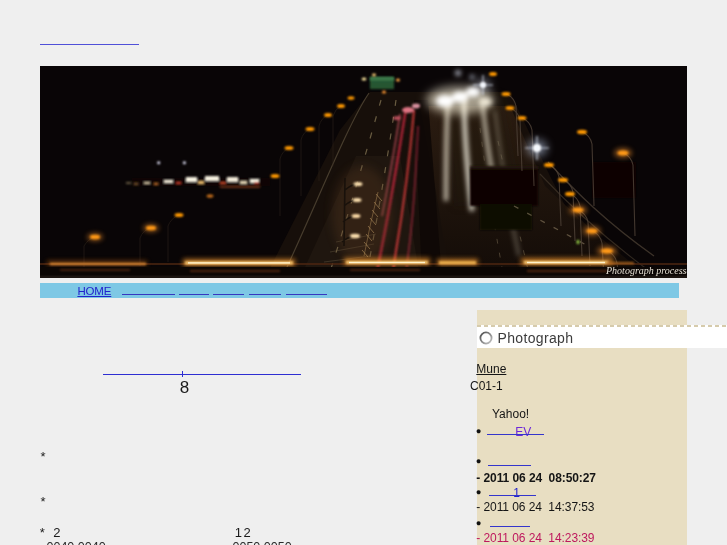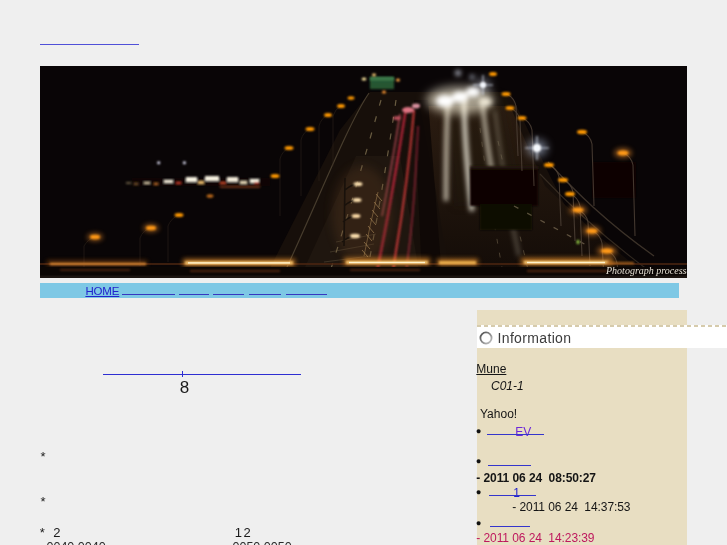--- a/index.html
+++ b/index.html
@@ -233,21 +233,21 @@
       <rect x="150" y="204" width="90" height="2" fill="#7a3a16"></rect>
       <rect x="310" y="203" width="70" height="2" fill="#6a3014"></rect>
       <rect x="487" y="204" width="80" height="2" fill="#7a3a16"></rect>
     </g>
     <rect x="0" y="209.5" width="647" height="2.5" fill="#1c1511"></rect>
 
     <text x="566" y="208" font-family="Liberation Serif, serif" font-style="italic" font-size="10" fill="#e4ded2">Photograph processe</text>
   </svg>
 
   <div style="position:absolute;left:40px;top:282.7px;width:639px;height:15.8px;background:#7ec8e5;"></div>
-  <div style="position:absolute;left:77.4px;top:285px;font-size:11.5px;letter-spacing:-0.15px;color:#2222cc;text-decoration:underline;margin-left:8px;">HOME</div>
+  <div style="position:absolute;left:77.4px;top:285px;font-size:11.5px;letter-spacing:-0.15px;color:#2222cc;text-decoration:underline;">HOME</div>
   <div style="position:absolute;left:121.7px;top:294px;width:53px;height:1.3px;background:#3737c0;"></div>
   <div style="position:absolute;left:179.3px;top:294px;width:29.4px;height:1.3px;background:#3737c0;"></div>
   <div style="position:absolute;left:213.4px;top:294px;width:30.4px;height:1.3px;background:#3737c0;"></div>
   <div style="position:absolute;left:248.5px;top:294px;width:32.7px;height:1.3px;background:#3737c0;"></div>
   <div style="position:absolute;left:285.9px;top:294px;width:40.7px;height:1.3px;background:#3737c0;"></div>
 
   <div style="position:absolute;left:103.3px;top:373.6px;width:198px;height:1.8px;background:#2e2ed2;"></div>
   <div style="position:absolute;left:181.7px;top:371px;width:1.6px;height:6px;background:#2e2ed2;"></div>
   <div style="position:absolute;left:179.8px;top:377.6px;font-size:17px;color:#1a1a1a;">8</div>
   <div style="position:absolute;left:40.5px;top:448.6px;font-size:13px;color:#1a1a1a;">*</div>
@@ -264,35 +264,35 @@
   <div style="position:absolute;left:476.5px;top:324.8px;width:250.5px;height:1.8px;background:repeating-linear-gradient(90deg,#d6cbac 0px,#d6cbac 4px,#ffffff 4px,#ffffff 7px);"></div>
   <svg style="position:absolute;left:478.5px;top:330.5px;" width="15" height="15" viewBox="0 0 15 15">
     <defs>
         <linearGradient id="ring" x1="0" y1="0" x2="1" y2="1">
       <stop offset="0" stop-color="#4a4a4a"></stop>
           <stop offset="1" stop-color="#c8c8c8"></stop>
     </linearGradient>
       </defs>
     <circle cx="7" cy="7" r="5.6" fill="none" stroke="url(#ring)" stroke-width="1.8"></circle>
   </svg>
-  <div style="position:absolute;left:497.5px;top:329.5px;font-size:14px;letter-spacing:0.35px;color:#3c3c3c;">Information</div>
+  <div style="position:absolute;left:497.5px;top:329.5px;font-size:14px;letter-spacing:0.35px;color:#3c3c3c;">Photograph</div>
 
   <div style="position:absolute;left:476.3px;top:362.2px;font-size:12px;color:#151515;text-decoration:underline;">Mune</div>
-  <div style="position:absolute;left:491px;top:378.5px;font-size:12px;color:#151515;font-style:italic;">C01-1</div>
-  <div style="position:absolute;left:480px;top:407px;font-size:12px;color:#151515;">Yahoo!</div>
+  <div style="position:absolute;left:470px;top:378.5px;font-size:12px;color:#151515;">C01-1</div>
+  <div style="position:absolute;left:492px;top:407px;font-size:12px;color:#151515;">Yahoo!</div>
 
   <div style="position:absolute;left:475.7px;top:424.9px;font-size:9.5px;color:#111;">●</div>
   <div style="position:absolute;left:515.3px;top:424.5px;font-size:12px;color:#6d28d9;">EV</div>
   <div style="position:absolute;left:487.4px;top:433.9px;width:57px;height:1.3px;background:#3535cc;"></div>
 
   <div style="position:absolute;left:475.7px;top:455.4px;font-size:9.5px;color:#111;">●</div>
   <div style="position:absolute;left:487.9px;top:464.9px;width:43.3px;height:1.3px;background:#3535cc;"></div>
   <div style="position:absolute;left:476.3px;top:470.7px;font-size:12px;color:#151515;letter-spacing:-0.08px;font-weight:bold;">- 2011 06 24&nbsp; 08:50:27</div>
 
   <div style="position:absolute;left:475.7px;top:486.4px;font-size:9.5px;color:#111;">●</div>
   <div style="position:absolute;left:513.3px;top:485.6px;font-size:12px;color:#2222cc;">1</div>
   <div style="position:absolute;left:488.7px;top:494.8px;width:47.7px;height:1.3px;background:#3535cc;"></div>
-  <div style="position:absolute;left:476.3px;top:500.1px;font-size:12px;color:#151515;letter-spacing:-0.08px;margin-left:36px;">- 2011 06 24&nbsp; 14:37:53</div>
+  <div style="position:absolute;left:476.3px;top:500.1px;font-size:12px;color:#151515;letter-spacing:-0.08px;">- 2011 06 24&nbsp; 14:37:53</div>
 
   <div style="position:absolute;left:475.7px;top:516.7px;font-size:9.5px;color:#111;">●</div>
   <div style="position:absolute;left:489.6px;top:525.7px;width:40.7px;height:1.3px;background:#3535cc;"></div>
   <div style="position:absolute;left:476.3px;top:530.8px;font-size:12px;color:#be185d;letter-spacing:-0.08px;">- 2011 06 24&nbsp; 14:23:39</div>
 </div>
 
 </body></html>

